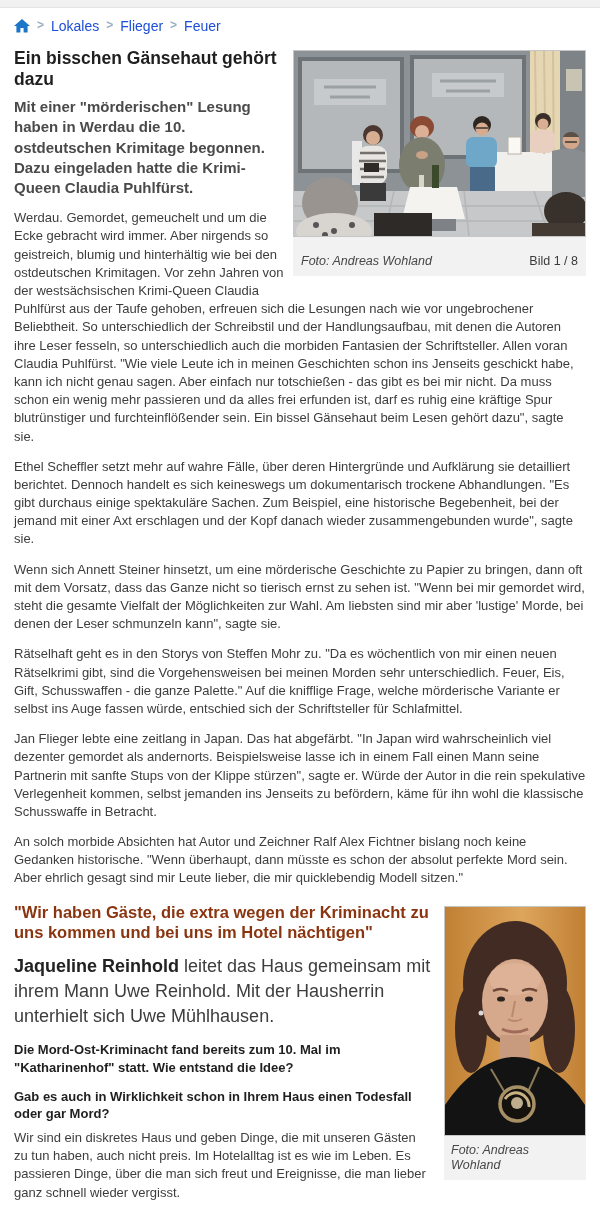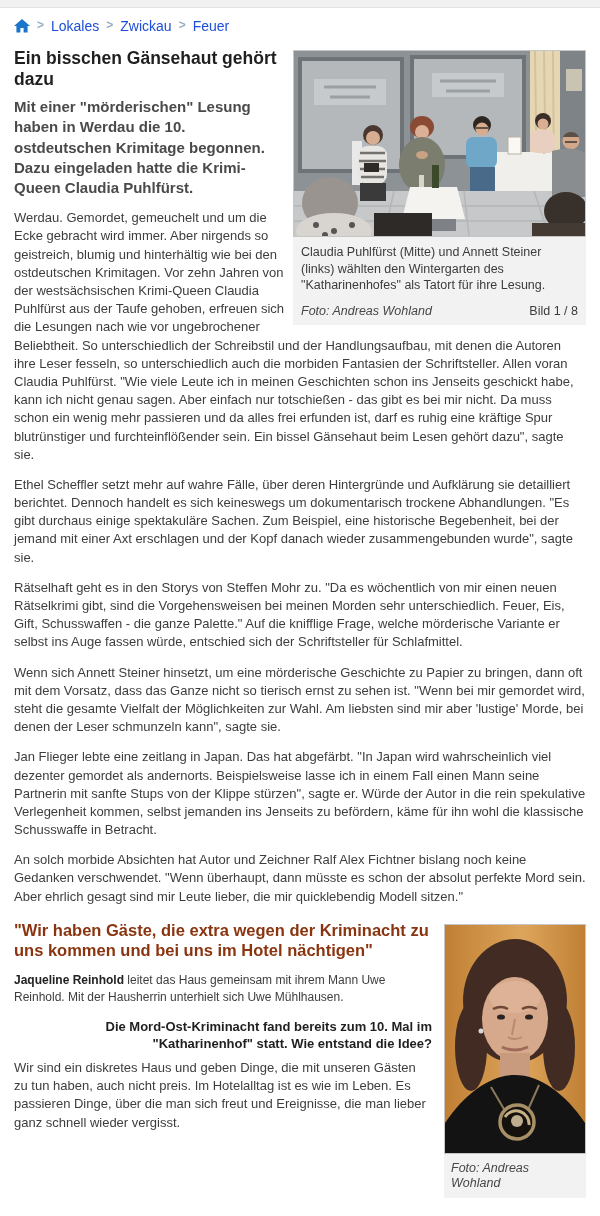--- a/index.html
+++ b/index.html
@@ -20,43 +20,43 @@
   .fig-main{float:right;width:293px;margin:0 0 8px 8px;}
   .photo-frame{border:1px solid #c6c6c6;line-height:0;background:#888;}
   .photo-frame svg{display:block;}
   .cap-main{background:#f2f2f2;padding:7px 8px 6px;font-size:12.5px;line-height:1.32;color:#3b3b3b;}
   .cap-row{display:flex;justify-content:space-between;align-items:baseline;margin-top:9px;}
   .credit{font-style:italic;color:#474747;}
   .img-count{color:#3b3b3b;}
   
   .interview{margin-top:4px;}
   .interview h2{font-size:16.5px;line-height:1.25;color:#8a3510;margin:14px 0 9px;font-weight:bold;}
-  .intro{font-size:12px;line-height:1.4;margin:11px 0 12px;}
+  .intro{font-size:18px;line-height:1.4;margin:11px 0 12px;}
   .intro strong{color:#222;}
-  .q{font-size:13px;font-weight:bold;color:#1f1f1f;line-height:1.32;margin:12px 0 7px;text-align:right;}
+  .q{font-size:13px;font-weight:bold;color:#1f1f1f;line-height:1.32;margin:12px 0 7px;}
   .fig-portrait{float:right;width:142px;margin:4px 0 10px 12px;}
   .cap-portrait{background:#f2f2f2;padding:7px 7px;font-size:12.5px;font-style:italic;color:#474747;line-height:1.2;}
 </style>
 </head>
 <body>
 
 <div class="top-strip"></div>
 
 <div class="page">
 
   <nav class="breadcrumb">
     <a class="home-link">
       <svg width="16" height="14" viewBox="0 0 16 14" aria-hidden="true">
         <path d="M8 0 L16 7 H13.6 V13.5 H9.6 V9 H6.4 V13.5 H2.4 V7 H0 Z" fill="#1b75c8"></path>
       </svg>
     </a>
     <span class="sep">&gt;</span>
     <a class="crumb">Lokales</a>
     <span class="sep">&gt;</span>
-    <a class="crumb">Zwickau</a>
+    <a class="crumb">Flieger</a>
     <span class="sep">&gt;</span>
     <a class="crumb">Feuer</a>
   </nav>
 
   <article>
 
     <figure class="fig-main" style="margin:2px 0 8px 8px;">
       <div class="photo-frame">
 
         <svg width="291" height="185" viewBox="0 0 291 185">
@@ -117,37 +117,36 @@
           <circle cx="22" cy="174" r="3" fill="#555"></circle>
             <circle cx="40" cy="180" r="3" fill="#555"></circle>
             <circle cx="58" cy="174" r="3" fill="#555"></circle>
             <circle cx="31" cy="184" r="3" fill="#555"></circle>
           <rect x="80" y="162" width="58" height="23" fill="#2e2a28"></rect>
           <ellipse cx="272" cy="160" rx="22" ry="19" fill="#38302a"></ellipse>
           <rect x="238" y="172" width="53" height="13" fill="#433a34"></rect>
         </svg>
       </div>
       <figcaption class="cap-main">
-        <div>Claudia Puhlfürst (Mitte) und Annett Steiner (links) wählten den Wintergarten des "Katharinenhofes" als Tatort für ihre Lesung.</div>
         <div class="cap-row">
           <span class="credit">Foto: Andreas Wohland</span>
           <span class="img-count">Bild 1 / 8</span>
         </div>
       </figcaption>
     </figure>
 
     <h1>Ein bisschen Gänsehaut gehört dazu</h1>
     <p class="lede">Mit einer "mörderischen" Lesung haben in Werdau die 10. ostdeutschen Krimitage begonnen. Dazu eingeladen hatte die Krimi-Queen Claudia Puhlfürst.</p>
 
     <p class="body">Werdau. Gemordet, gemeuchelt und um die Ecke gebracht wird immer. Aber nirgends so geistreich, blumig und hinterhältig wie bei den ostdeutschen Krimitagen. Vor zehn Jahren von der westsächsischen Krimi-Queen Claudia Puhlfürst aus der Taufe gehoben, erfreuen sich die Lesungen nach wie vor ungebrochener Beliebtheit. So unterschiedlich der Schreibstil und der Handlungsaufbau, mit denen die Autoren ihre Leser fesseln, so unterschiedlich auch die morbiden Fantasien der Schriftsteller. Allen voran Claudia Puhlfürst. "Wie viele Leute ich in meinen Geschichten schon ins Jenseits geschickt habe, kann ich nicht genau sagen. Aber einfach nur totschießen - das gibt es bei mir nicht. Da muss schon ein wenig mehr passieren und da alles frei erfunden ist, darf es ruhig eine kräftige Spur blutrünstiger und furchteinflößender sein. Ein bissel Gänsehaut beim Lesen gehört dazu", sagte sie.</p>
     <p class="body">Ethel Scheffler setzt mehr auf wahre Fälle, über deren Hintergründe und Aufklärung sie detailliert berichtet. Dennoch handelt es sich keineswegs um dokumentarisch trockene Abhandlungen. "Es gibt durchaus einige spektakuläre Sachen. Zum Beispiel, eine historische Begebenheit, bei der jemand mit einer Axt erschlagen und der Kopf danach wieder zusammengebunden wurde", sagte sie.</p>
+    <p class="body">Wenn sich Annett Steiner hinsetzt, um eine mörderische Geschichte zu Papier zu bringen, dann oft mit dem Vorsatz, dass das Ganze nicht so tierisch ernst zu sehen ist. "Wenn bei mir gemordet wird, steht die gesamte Vielfalt der Möglichkeiten zur Wahl. Am liebsten sind mir aber 'lustige' Morde, bei denen der Leser schmunzeln kann", sagte sie.</p>
     <p class="body">Rätselhaft geht es in den Storys von Steffen Mohr zu. "Da es wöchentlich von mir einen neuen Rätselkrimi gibt, sind die Vorgehensweisen bei meinen Morden sehr unterschiedlich. Feuer, Eis, Gift, Schusswaffen - die ganze Palette." Auf die knifflige Frage, welche mörderische Variante er selbst ins Auge fassen würde, entschied sich der Schriftsteller für Schlafmittel.</p>
-    <p class="body">Wenn sich Annett Steiner hinsetzt, um eine mörderische Geschichte zu Papier zu bringen, dann oft mit dem Vorsatz, dass das Ganze nicht so tierisch ernst zu sehen ist. "Wenn bei mir gemordet wird, steht die gesamte Vielfalt der Möglichkeiten zur Wahl. Am liebsten sind mir aber 'lustige' Morde, bei denen der Leser schmunzeln kann", sagte sie.</p>
     <p class="body">Jan Flieger lebte eine zeitlang in Japan. Das hat abgefärbt. "In Japan wird wahrscheinlich viel dezenter gemordet als andernorts. Beispielsweise lasse ich in einem Fall einen Mann seine Partnerin mit sanfte Stups von der Klippe stürzen", sagte er. Würde der Autor in die rein spekulative Verlegenheit kommen, selbst jemanden ins Jenseits zu befördern, käme für ihn wohl die klassische Schusswaffe in Betracht.</p>
-    <p class="body">An solch morbide Absichten hat Autor und Zeichner Ralf Alex Fichtner bislang noch keine Gedanken verschwendet. "Wenn überhaupt, dann müsste es schon der absolut perfekte Mord sein. Aber ehrlich gesagt sind mir Leute lieber, die mir quicklebendig Modell sitzen."</p>
+    <p class="body">An solch morbide Absichten hat Autor und Zeichner Ralf Alex Fichtner bislang noch keine Gedanken historische. "Wenn überhaupt, dann müsste es schon der absolut perfekte Mord sein. Aber ehrlich gesagt sind mir Leute lieber, die mir quicklebendig Modell sitzen."</p>
 
     <section class="interview">
 
       <figure class="fig-portrait">
         <div class="photo-frame">
 
           <svg width="140" height="228" viewBox="0 0 140 228">
             <defs>
               <linearGradient id="pg" x1="0" y1="0" x2="1" y2="0">
                 <stop offset="0" stop-color="#c08034"></stop>
@@ -177,19 +176,20 @@
         </div>
         <figcaption class="cap-portrait">Foto: Andreas Wohland</figcaption>
       </figure>
 
       <h2>"Wir haben Gäste, die extra wegen der Kriminacht zu uns kommen und bei uns im Hotel nächtigen"</h2>
 
       <p class="intro"><strong>Jaqueline Reinhold</strong><span> leitet das Haus gemeinsam mit ihrem Mann Uwe Reinhold. Mit der Hausherrin unterhielt sich Uwe Mühlhausen.</span></p>
 
       <p class="q">Die Mord-Ost-Kriminacht fand bereits zum 10. Mal im "Katharinenhof" statt. Wie entstand die Idee?</p>
 
+      <p class="q">Gab es auch in Wirklichkeit schon in Ihrem Haus einen Todesfall oder gar Mord?</p>
       <p class="body">Wir sind ein diskretes Haus und geben Dinge, die mit unseren Gästen zu tun haben, auch nicht preis. Im Hotelalltag ist es wie im Leben. Es passieren Dinge, über die man sich freut und Ereignisse, die man lieber ganz schnell wieder vergisst.</p>
 
     </section>
 
   </article>
 
 </div>
 
 </body></html>

